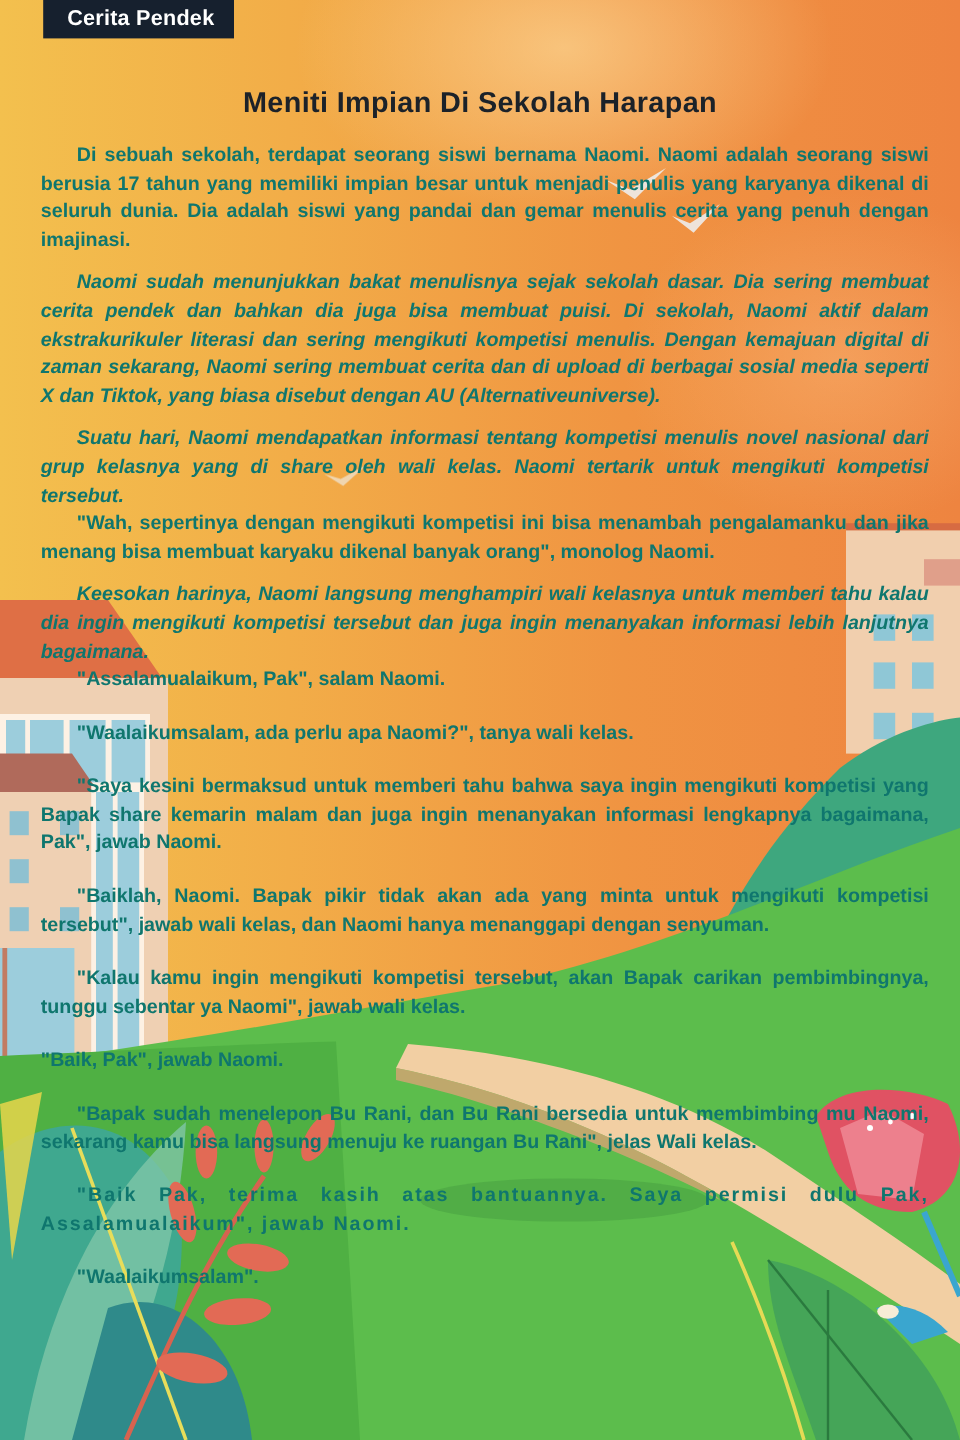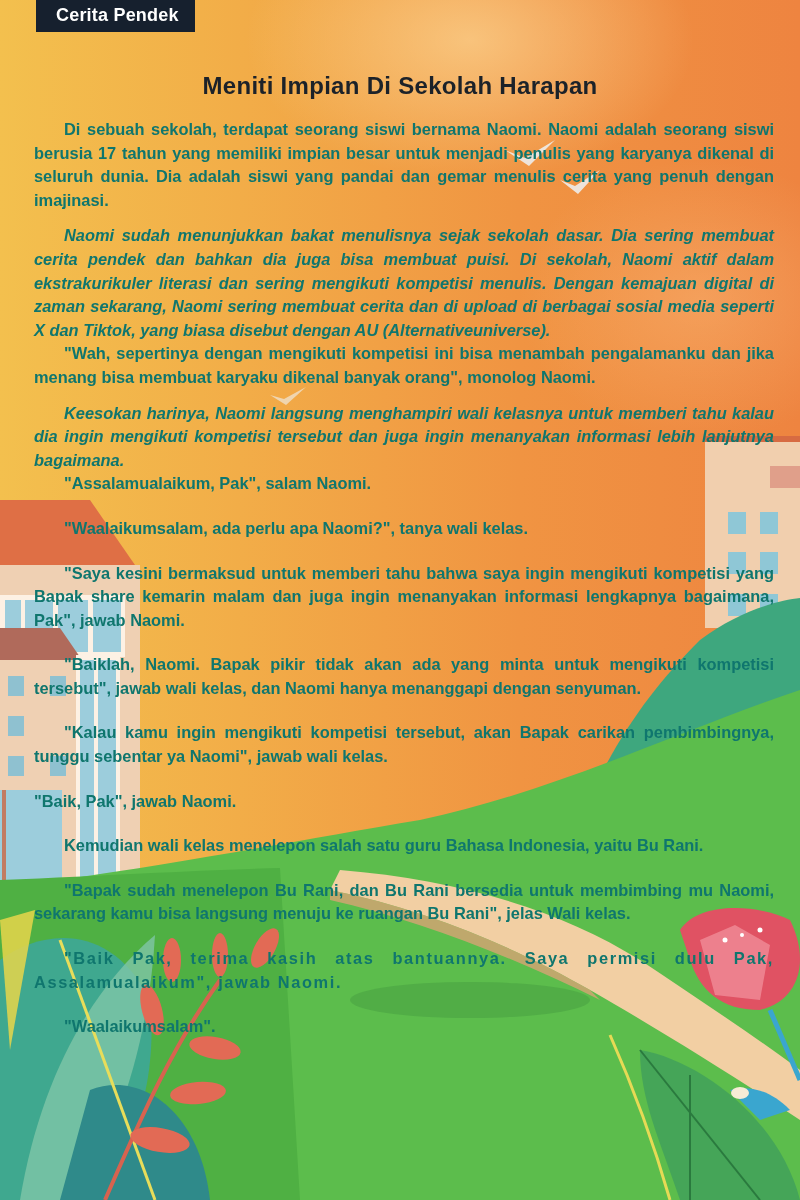--- a/index.html
+++ b/index.html
@@ -135,25 +135,25 @@
     <path d="M610 1035 C 630 1080, 650 1130, 670 1200" stroke="#e6da55" stroke-width="3" fill="none"></path>
   </g>
 </svg>
 
 <div class="tag">Cerita Pendek</div>
 <h1 class="title" style="margin:12px;">Meniti Impian Di Sekolah Harapan</h1>
 
 <div class="story">
   <p>Di sebuah sekolah, terdapat seorang siswi bernama Naomi. Naomi adalah seorang siswi berusia 17 tahun yang memiliki impian besar untuk menjadi penulis yang karyanya dikenal di seluruh dunia. Dia adalah siswi yang pandai dan gemar menulis cerita yang penuh dengan imajinasi.</p>
   <p class="gap-s">Naomi sudah menunjukkan bakat menulisnya sejak sekolah dasar. Dia sering membuat cerita pendek dan bahkan dia juga bisa membuat puisi. Di sekolah, Naomi aktif dalam ekstrakurikuler literasi dan sering mengikuti kompetisi menulis. Dengan kemajuan digital di zaman sekarang, Naomi sering membuat cerita dan di upload di berbagai sosial media seperti X dan Tiktok, yang biasa disebut dengan AU (Alternativeuniverse).</p>
+  <p class="gap-s">Suatu hari, Naomi mendapatkan informasi tentang kompetisi menulis novel nasional dari grup kelasnya yang di share oleh wali kelas. Naomi tertarik untuk mengikuti kompetisi tersebut.</p>
   <p class="gap-0">"Wah, sepertinya dengan mengikuti kompetisi ini bisa menambah pengalamanku dan jika menang bisa membuat karyaku dikenal banyak orang", monolog Naomi.</p>
   <p class="gap-s">Keesokan harinya, Naomi langsung menghampiri wali kelasnya untuk memberi tahu kalau dia ingin mengikuti kompetisi tersebut dan juga ingin menanyakan informasi lebih lanjutnya bagaimana.</p>
   <p class="gap-0">"Assalamualaikum, Pak", salam Naomi.</p>
   <p class="gap-m">"Waalaikumsalam, ada perlu apa Naomi?", tanya wali kelas.</p>
   <p class="gap-m">"Saya kesini bermaksud untuk memberi tahu bahwa saya ingin mengikuti kompetisi yang Bapak share kemarin malam dan juga ingin menanyakan informasi lengkapnya bagaimana, Pak", jawab Naomi.</p>
   <p class="gap-m">"Baiklah, Naomi. Bapak pikir tidak akan ada yang minta untuk mengikuti kompetisi tersebut", jawab wali kelas, dan Naomi hanya menanggapi dengan senyuman.</p>
   <p class="gap-m">"Kalau kamu ingin mengikuti kompetisi tersebut, akan Bapak carikan pembimbingnya, tunggu sebentar ya Naomi", jawab wali kelas.</p>
   <p class="gap-m noindent">"Baik, Pak", jawab Naomi.</p>
-  <p class="gap-m">Kemudian wali kelas menelepon salah satu guru Bahasa Indonesia, yaitu Bu Rani.</p>
   <p class="gap-m">"Bapak sudah menelepon Bu Rani, dan Bu Rani bersedia untuk membimbing mu Naomi, sekarang kamu bisa langsung menuju ke ruangan Bu Rani", jelas Wali kelas.</p>
   <p class="gap-m spaced">"Baik Pak, terima kasih atas bantuannya. Saya permisi dulu Pak, Assalamualaikum", jawab Naomi.</p>
   <p class="gap-m">"Waalaikumsalam".</p>
 </div>
 
 </body></html>

